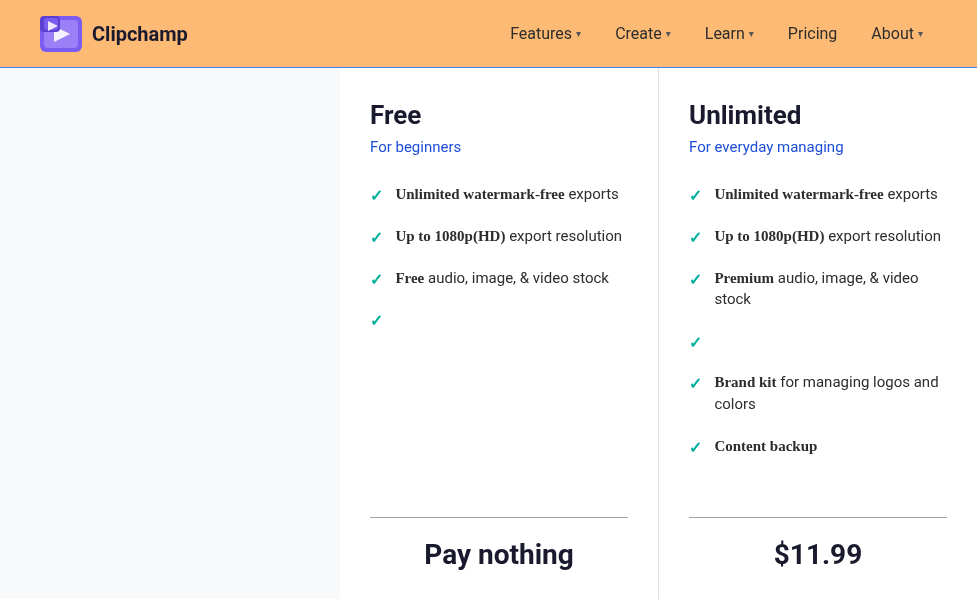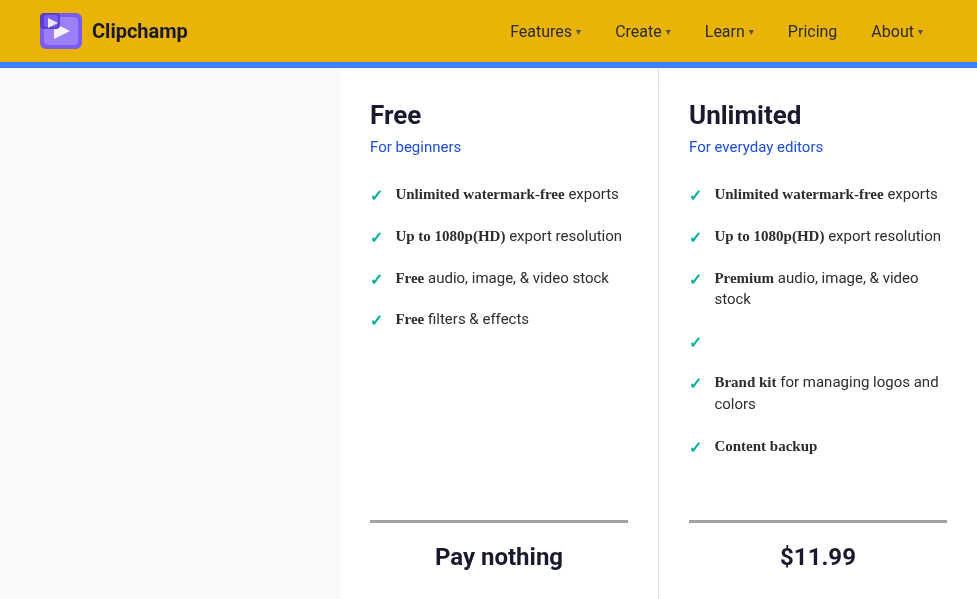--- a/index.html
+++ b/index.html
@@ -8,24 +8,24 @@
       background: #f8f9fb;
       width: 977px;
       min-height: 599px;
       overflow: hidden;
     }
 
     
     header {
       display: flex;
       align-items: center;
-      background: #eab308;
+      background: #fdba74;
       height: 68px;
       padding: 12px 40px;
-      border-bottom: 6px solid #3b82f6;
+      border-bottom: 1px solid #3b82f6;
     }
     .logo-area {
       display: flex;
       align-items: center;
       gap: 10px;
       margin-right: auto;
     }
     .logo-icon {
       width: 42px;
       height: 36px;
@@ -126,27 +126,27 @@
       font-size: 15px;
       color: #2d2d2d;
       line-height: 1.45;
     }
     .feature-text strong {
       font-weight: 700;
       font-family: Liberation Serif, serif;
     }
 
     .plan-price {
-      font-size: 24px;
+      font-size: 28px;
       font-weight: 700;
       color: #1a1a2e;
       text-align: center;
       margin-top: 32px;
       padding-top: 20px;
-      border-top: 3px solid #a3a3a3;
+      border-top: 1px solid #a3a3a3;
     }
   </style>
 </head>
 <body>
 
 <header>
   <div class="logo-area">
     <svg class="logo-icon" viewBox="0 0 42 36" xmlns="http://www.w3.org/2000/svg">
       <rect width="42" height="36" rx="6" fill="#7B5CF0"></rect>
       <rect x="4" y="4" width="34" height="28" rx="4" fill="#9B7FF7"></rect>
@@ -197,29 +197,28 @@
         <li class="feature-item">
           <span class="check-icon">✓</span>
           <span class="feature-text"><strong>Up to 1080p(HD)</strong> export resolution</span>
         </li>
         <li class="feature-item">
           <span class="check-icon">✓</span>
           <span class="feature-text"><strong>Free</strong> audio, image, &amp; video stock</span>
         </li>
         <li class="feature-item">
           <span class="check-icon">✓</span>
-          <span class="feature-text"><strong>Free</strong> filters &amp; effects</span>
         </li>
       </ul>
       <div class="plan-price">Pay nothing</div>
     </div>
 
     <div class="plan-column essentials">
       <div class="plan-name">Unlimited</div>
-      <div class="plan-subtitle">For everyday editors</div>
+      <div class="plan-subtitle">For everyday managing</div>
       <ul class="features-list">
         <li class="feature-item">
           <span class="check-icon">✓</span>
           <span class="feature-text"><strong>Unlimited watermark-free</strong> exports</span>
         </li>
         <li class="feature-item">
           <span class="check-icon">✓</span>
           <span class="feature-text"><strong>Up to 1080p(HD)</strong> export resolution</span>
         </li>
         <li class="feature-item">

